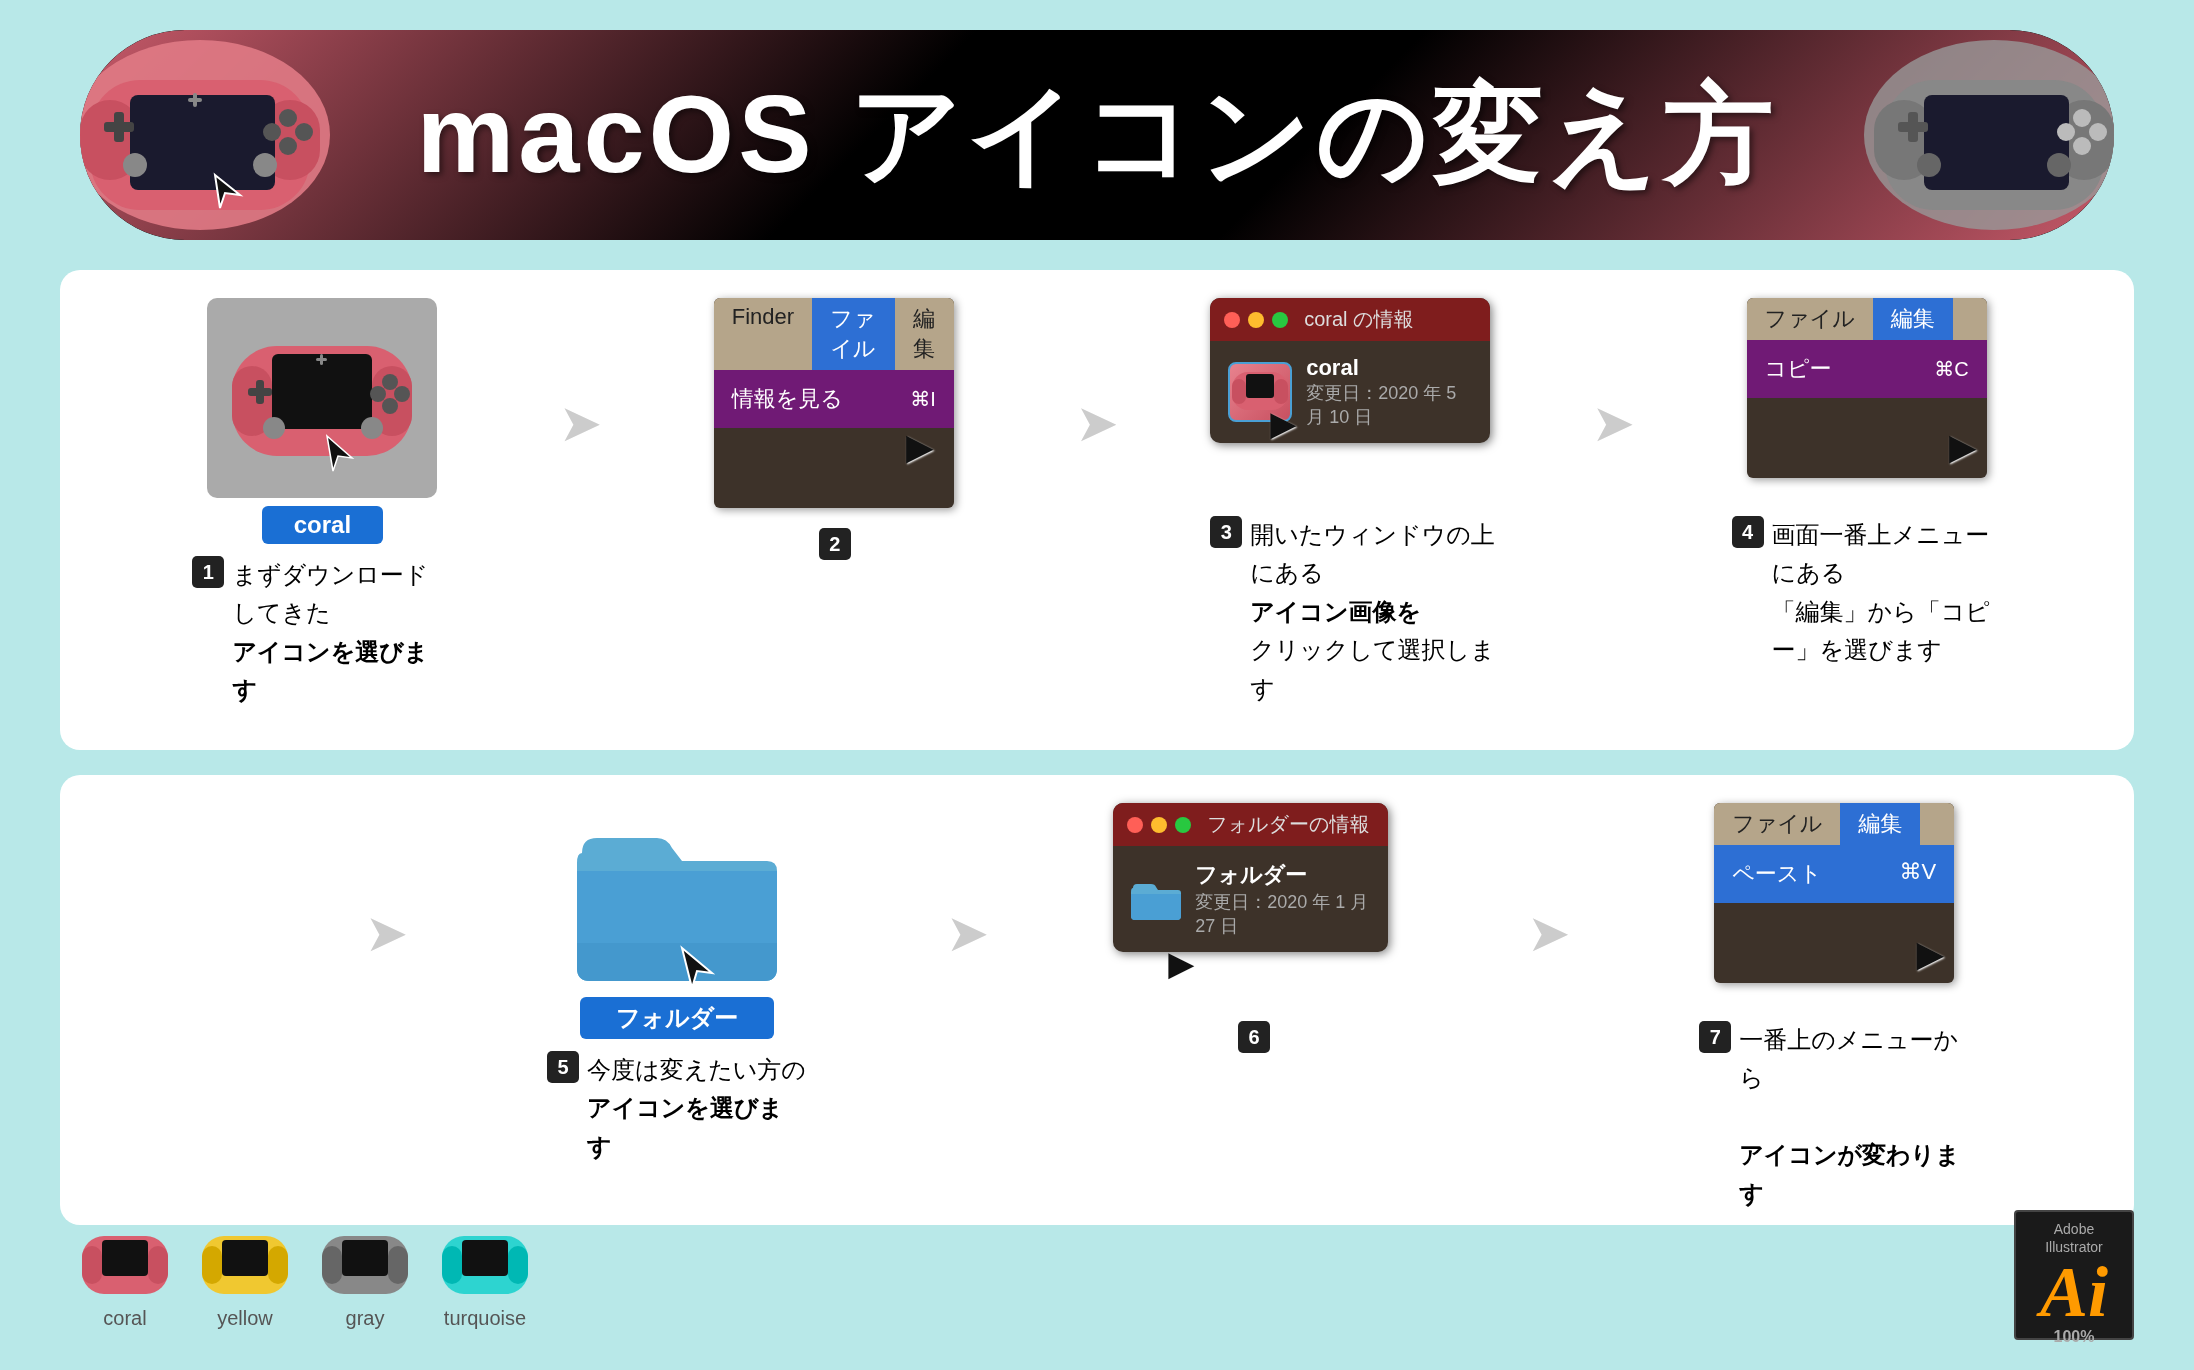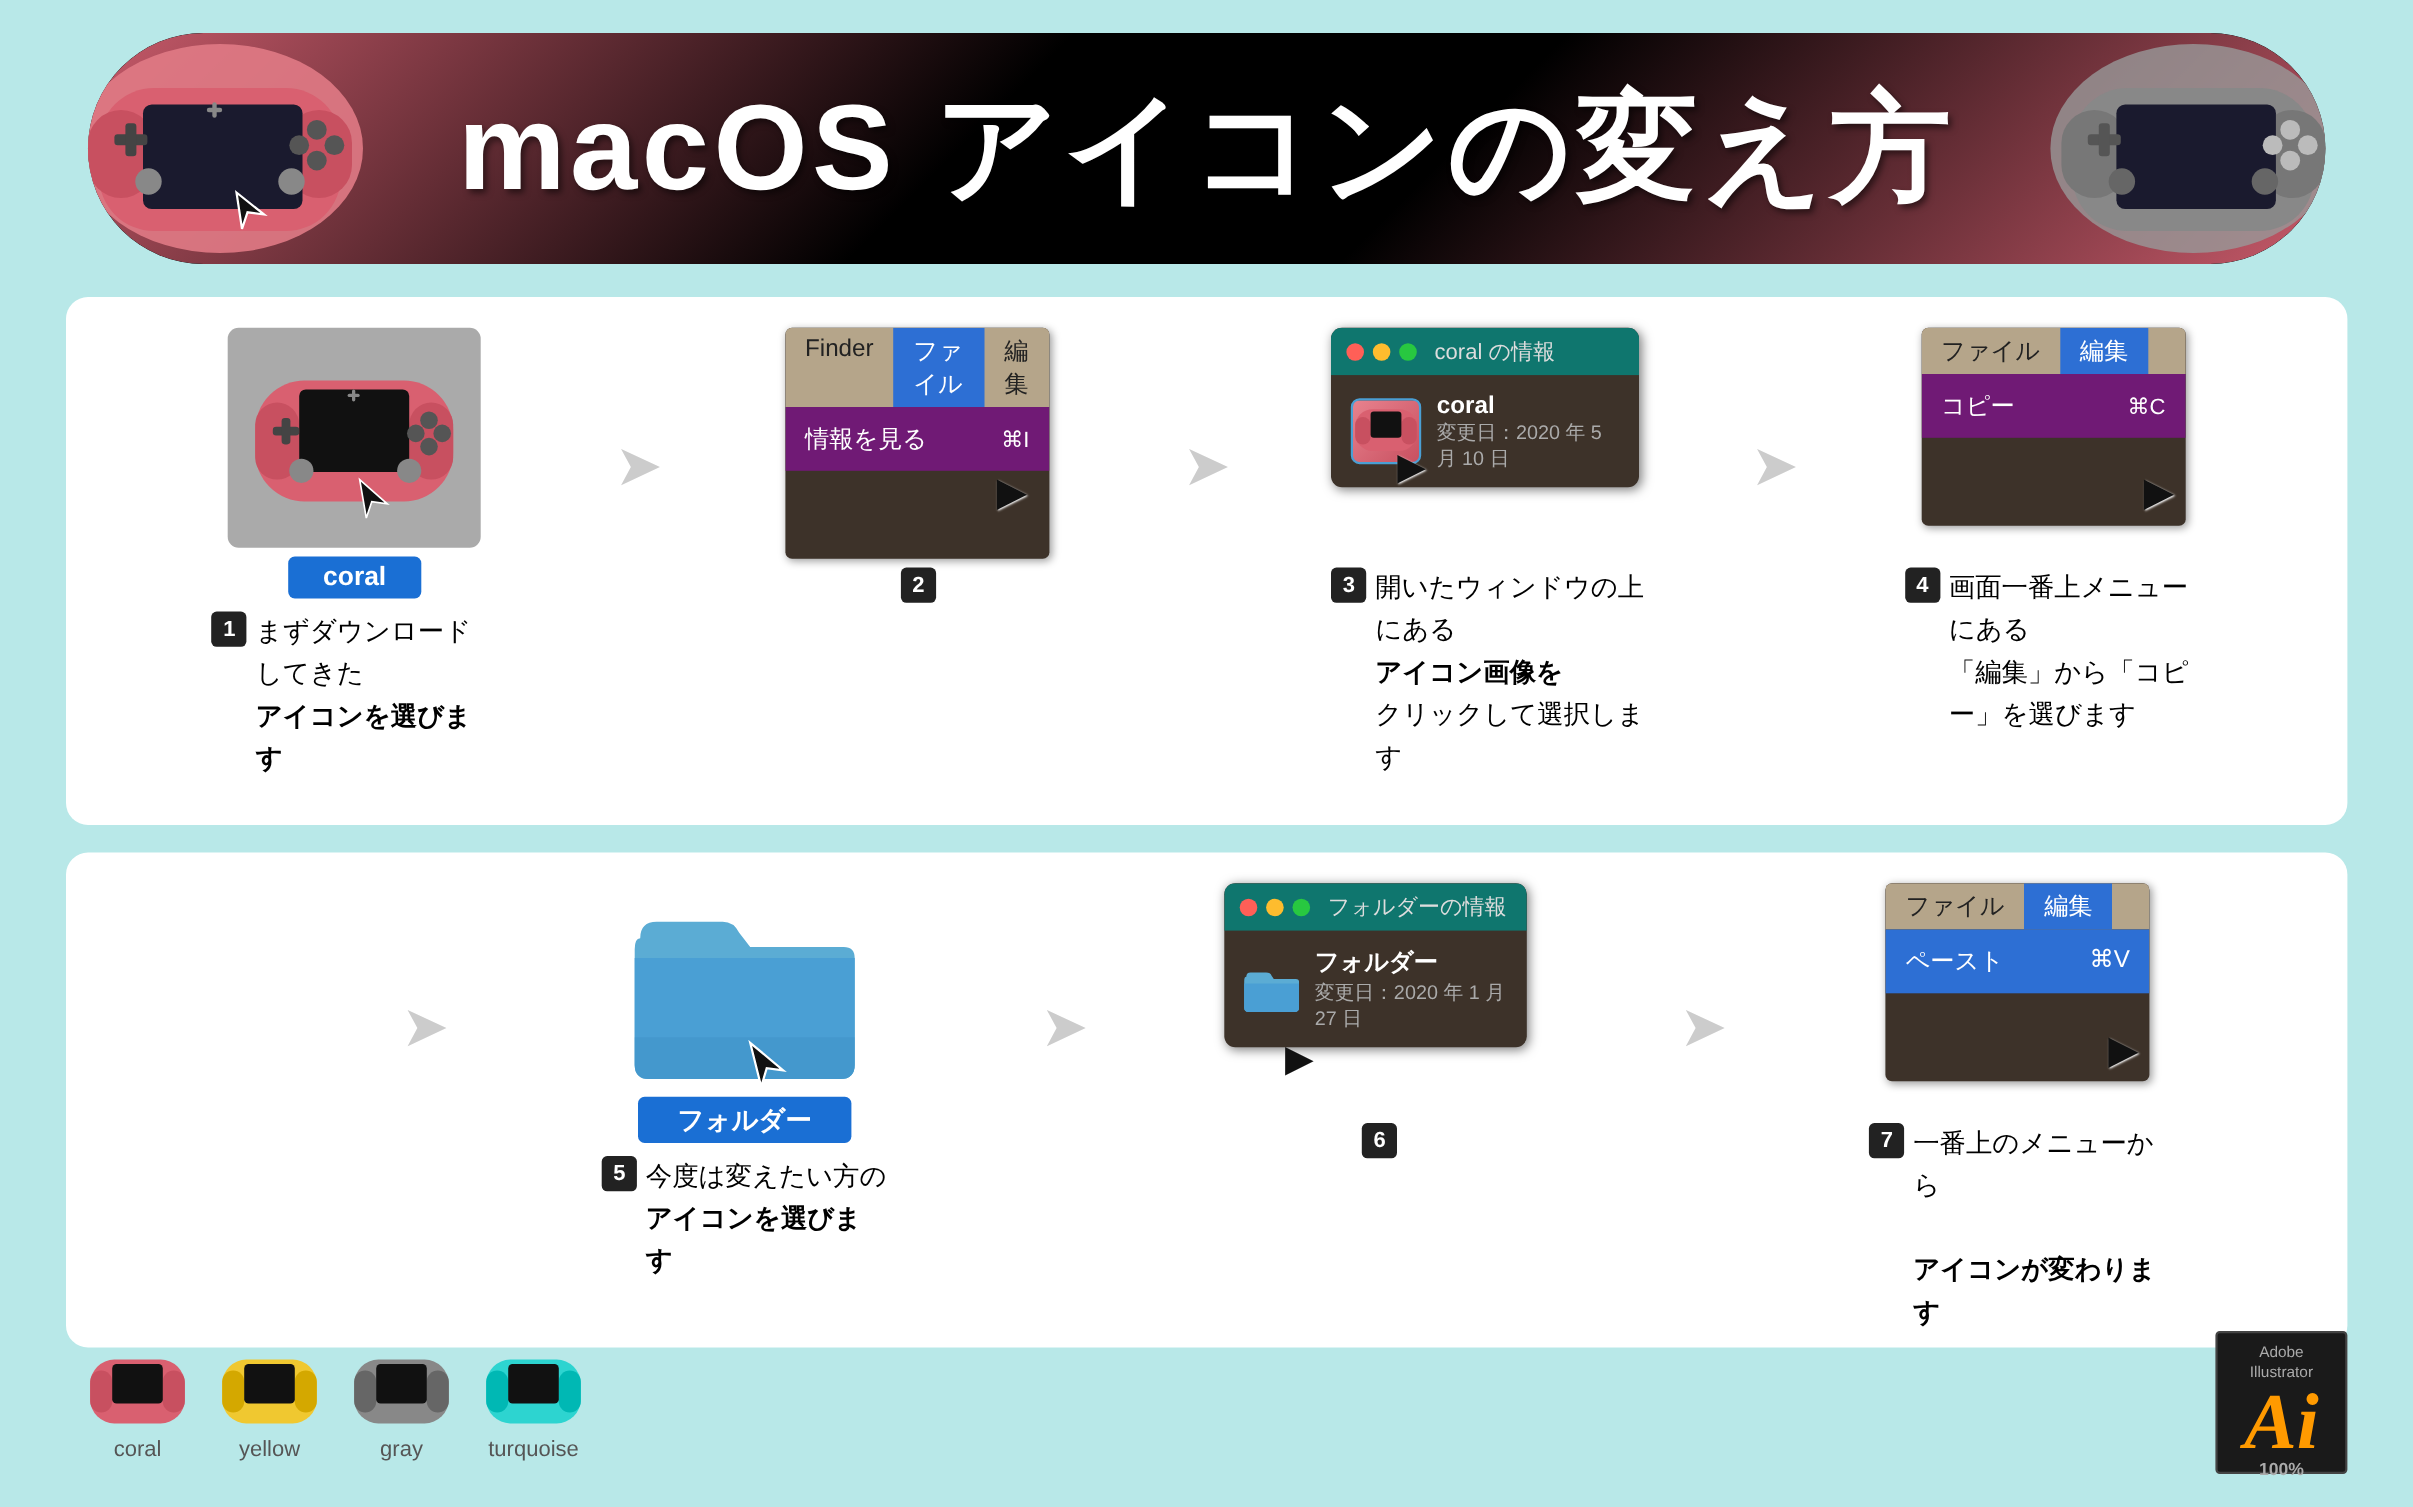--- a/index.html
+++ b/index.html
@@ -105,21 +105,21 @@
 
     
     .info-window {
       background: #3d3229;
       border-radius: 10px;
       overflow: hidden;
       width: 300px;
       box-shadow: 2px 2px 10px rgba(0,0,0,0.5);
     }
     .info-titlebar {
-      background: #0f766e;
+      background: #7f1d1d;
       padding: 8px 14px;
       display: flex;
       align-items: center;
       gap: 8px;
     }
     .traffic-dot {
       width: 16px; height: 16px;
       border-radius: 50%;
       display: inline-block;
     }
@@ -301,21 +301,21 @@
       <div style="background:#1a6fd4;color:white;font-size:24px;font-weight:bold;padding:5px 32px;border-radius:6px;margin-bottom:12px;">coral</div>
       <div style="display:flex;align-items:flex-start;font-size:24px;line-height:1.6;max-width:260px;">
         <span style="display:inline-block;background:#222;color:white;border-radius:5px;width:32px;height:32px;font-size:20px;font-weight:bold;text-align:center;line-height:32px;margin-right:8px;flex-shrink:0;">1</span>
         <p><span>まずダウンロードしてきた</span><br><strong>アイコンを選びます</strong></p>
       </div>
     </div>
 
     <div style="color:#ccc;font-size:52px;padding-top:95px;flex-shrink:0;">➤</div>
 
     <div style="display:flex;flex-direction:column;align-items:center;flex:1;">
-      <div style="position:relative;width:250px;height:210px;margin-bottom:8px;">
+      <div style="position:relative;width:250px;height:210px;margin-bottom:20px;">
         <div class="finder-menu" style="position:absolute;top:0;left:0;">
           <div class="finder-menubar">
             <span>Finder</span>
             <span class="active">ファイル</span>
             <span>編集</span>
           </div>
           <div class="finder-item highlighted">
             <span>情報を見る</span>
             <span class="shortcut">⌘I</span>
           </div>

